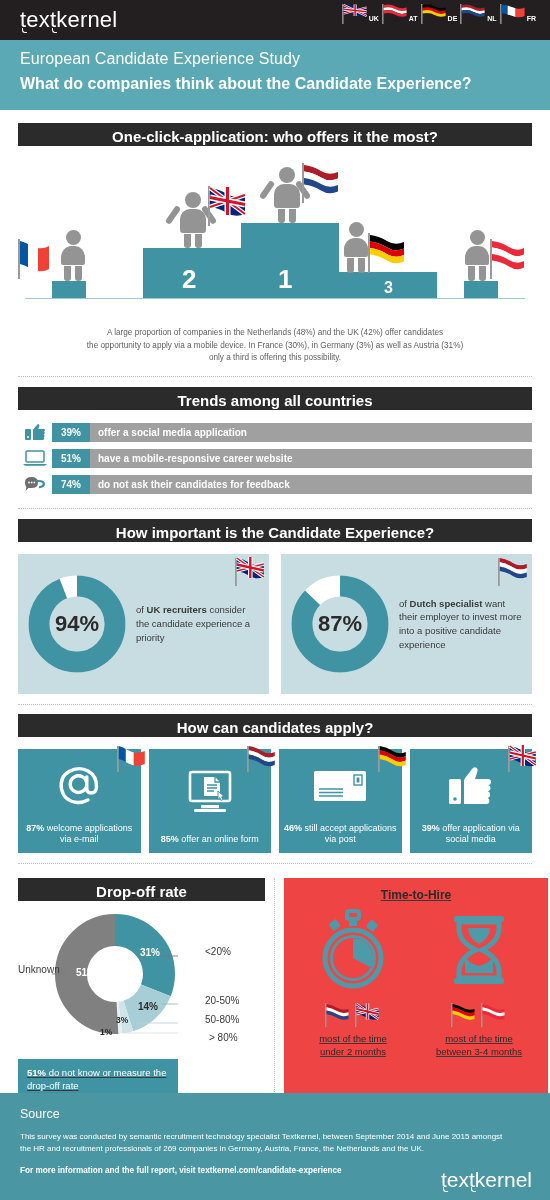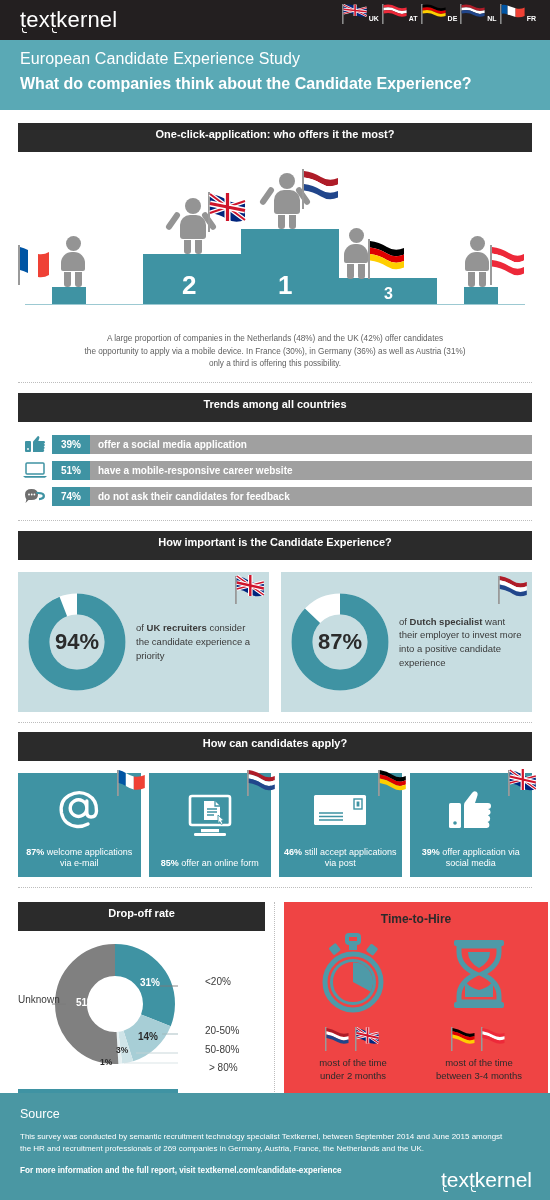--- a/index.html
+++ b/index.html
@@ -46,22 +46,22 @@
     color: #ffffff; font-size: 16px; font-weight: 400; line-height: 1.1;
     letter-spacing: .1px;
   }
   .title-sub {
     color: #ffffff; font-size: 16px; font-weight: 700; margin-top: 7px;
   }
 
   
   .sechead {
     background: #2b2b2b; color: #ffffff;
-    font-size: 11px; font-weight: 700; text-align: center;
-    padding: 5px 0 12px 0;
+    font-size: 15px; font-weight: 700; text-align: center;
+    padding: 5px 0 1px 0;
     margin: 0 18px;
   }
   .sechead.narrow { margin: 0; width: 247px; }
 
   .divider {
     border-top: 1px dotted #bdbdbd;
     margin: 0 18px;
   }
 
   
@@ -135,21 +135,21 @@
     background: #3f93a3; flex: 1; height: 104px; position: relative;
     display: flex; flex-direction: column; align-items: center; justify-content: flex-end;
     padding-bottom: 7px;
   }
   .card .corner-flag { position: absolute; right: -6px; top: -4px; }
   .card .cicon { flex: 1; display: flex; align-items: center; justify-content: center; width: 100%; }
   .card .ctext { color: #ffffff; font-size: 9px; text-align: center; line-height: 1.3; padding: 0 4px; }
   .card .ctext b { font-weight: 700; }
 
   
-  .lower { display: flex; margin: 14px 2px 0 18px; }
+  .lower { display: flex; margin: 14px 2px 0 18px; text-decoration: underline; }
   .lcol { width: 247px; position: relative; }
   .vrule { width: 1px; border-left: 1px dotted #bdbdbd; margin: 0 9px; }
   .rcol { flex: 1; background: #ef4444; padding: 10px 6px 8px 6px; }
   .rtitle { text-align: center; font-size: 12px; font-weight: 700; color: #2b2b2b; }
 
   .doffwrap { position: relative; height: 150px; margin-top: 6px; }
   .doff-svg { position: absolute; left: 34px; top: 4px; }
   .dlabel { position: absolute; font-size: 10px; color: #3a3a3a; }
   .dlabel.w { color: #ffffff; font-weight: 700; }
   .dlabel.k { color: #2b2b2b; font-weight: 700; }
@@ -390,21 +390,21 @@
           <path d="M0 6.5 Q9 7.5 17 12.5 Q25 17.5 32 13.5 L32 20 Q25 24 17 19 Q9 14 0 13 Z" fill="#ffffff"></path>
           <path d="M0 13 Q9 14 17 19 Q25 24 32 20 L32 26.5 Q25 30.5 17 25.5 Q9 20.5 0 19.5 Z" fill="#ed2939"></path>
         </g>
       </svg>
     </span>
   </div>
 </div>
 
 <div class="caption">
   <div>A large proportion of companies in the Netherlands (48%) and the UK (42%) offer candidates</div>
-  <div>the opportunity to apply via a mobile device. In France (30%), in Germany (36%) as well as Austria (31%)</div>
+  <div>the opportunity to apply via a mobile device. In France (30%), in Germany (3%) as well as Austria (31%)</div>
   <div>only a third is offering this possibility.</div>
 </div>
 
 <div style="height:11px"></div>
 <div class="divider"></div>
 
 <div style="height:10px"></div>
 <div class="sechead">Trends among all countries</div>
 
 <div class="trends">

